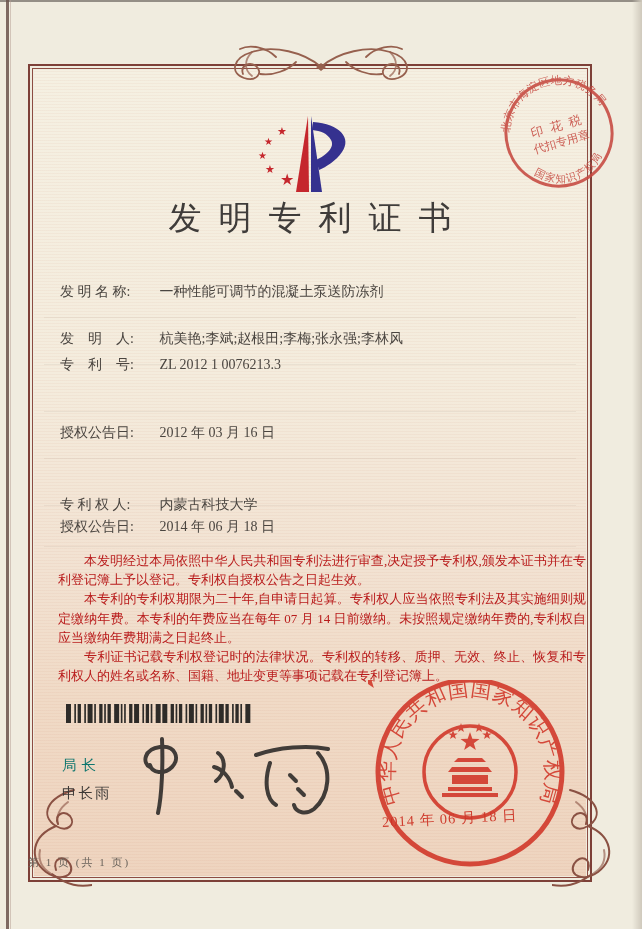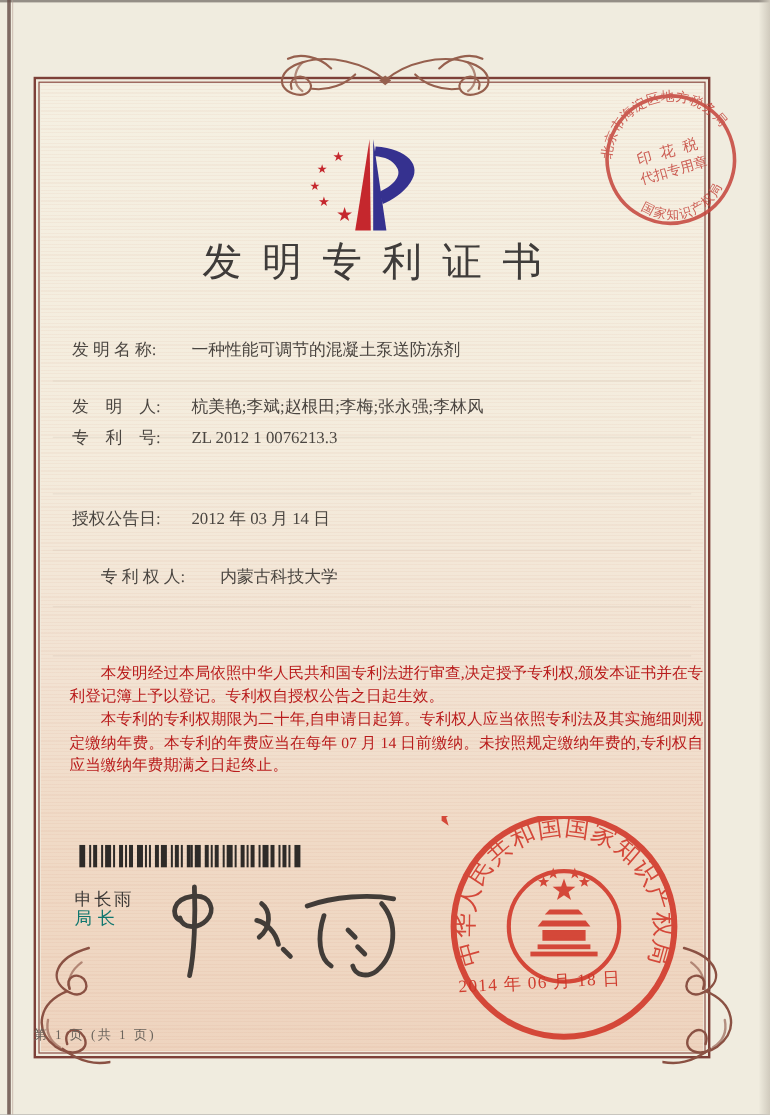--- a/index.html
+++ b/index.html
@@ -31,21 +31,21 @@
          font-size:33px;letter-spacing:17px;color:#3f3c3a;font-weight:500;font-family:Liberation Mono, monospace;}
   .field{position:absolute;left:60px;width:520px;font-size:14px;color:#4a4540;white-space:nowrap;}
   .field .lbl{display:inline-block;white-space:pre;min-width:96px;}
   .field .val{white-space:pre;}
   .rule{position:absolute;left:44px;width:532px;height:1px;background:rgba(120,90,80,.08);}
   .body-text{position:absolute;left:58px;top:551px;width:528px;font-size:13px;line-height:19.2px;
              color:#b91c1c;text-align:justify;}
   .body-text p{margin:0;text-indent:2em;}
   .barcode{position:absolute;left:66px;top:704px;width:186px;height:19px;}
   .signer-title{position:absolute;left:62px;top:756px;font-size:14.5px;letter-spacing:5px;color:#0f766e;}
-  .signer-name{position:absolute;left:62px;top:740px;font-size:14.5px;letter-spacing:2px;color:#3e3a37;}
+  .signer-name{position:absolute;left:62px;top:784px;font-size:14.5px;letter-spacing:2px;color:#3e3a37;}
   .signature{position:absolute;left:118px;top:733px;}
   .seal{position:absolute;left:368px;top:680px;opacity:.88;}
   .seal-date{position:absolute;left:382px;top:808px;width:190px;font-size:14.5px;color:#ce3527;
              letter-spacing:1px;transform:rotate(-3deg);opacity:.95;white-space:pre;}
   .tax-stamp{position:absolute;left:498px;top:70px;opacity:.88;}
   .footer{position:absolute;left:28px;top:855px;width:530px;text-align:left;
           font-size:11px;letter-spacing:2px;color:#6b645c;}
   svg text{font-family:"Liberation Serif","DejaVu Serif",serif;}
 </style>
 </head>
@@ -121,37 +121,42 @@
   <div class="field" style="top:283px;">
     <span class="lbl">发 明 名 称:</span>
     <span class="val">一种性能可调节的混凝土泵送防冻剂</span>
   </div>
   <div class="field" style="top:356px;">
     <span class="lbl">专　利　号:</span>
     <span class="val">ZL 2012 1 0076213.3</span>
   </div>
   <div class="field" style="top:424px;">
     <span class="lbl">授权公告日:</span>
-    <span class="val">2012 年 03 月 14 日</span>
-  </div>
-  <div class="field" style="top:472px;margin-left:24px;">
+    <span class="val">2012 年 03 月 16 日</span>
+  </div>
+  <div class="field" style="top:496px;">
     <span class="lbl">专 利 权 人:</span>
     <span class="val">内蒙古科技大学</span>
+  </div>
+  <div class="field" style="top:518px;">
+    <span class="lbl">授权公告日:</span>
+    <span class="val">2014 年 06 月 18 日</span>
   </div>
 
   <div class="rule" style="top:317px;"></div>
   <div class="rule" style="top:364px;"></div>
   <div class="rule" style="top:411px;"></div>
   <div class="rule" style="top:458px;"></div>
   <div class="rule" style="top:505px;"></div>
   <div class="rule" style="top:546px;"></div>
 
   <div class="body-text">
     <p>本发明经过本局依照中华人民共和国专利法进行审查,决定授予专利权,颁发本证书并在专利登记簿上予以登记。专利权自授权公告之日起生效。</p>
     <p>本专利的专利权期限为二十年,自申请日起算。专利权人应当依照专利法及其实施细则规定缴纳年费。本专利的年费应当在每年 07 月 14 日前缴纳。未按照规定缴纳年费的,专利权自应当缴纳年费期满之日起终止。</p>
+    <p>专利证书记载专利权登记时的法律状况。专利权的转移、质押、无效、终止、恢复和专利权人的姓名或名称、国籍、地址变更等事项记载在专利登记簿上。</p>
   </div>
 
   <svg class="barcode" viewBox="0 0 112 19" preserveAspectRatio="none">
     <g fill="#2e2b28">
       <rect x="0" width="3" height="19"></rect>
         <rect x="5" width="1" height="19"></rect>
         <rect x="7" width="2" height="19"></rect>
       <rect x="11" width="1" height="19"></rect>
         <rect x="13" width="3" height="19"></rect>
         <rect x="17" width="1" height="19"></rect>

